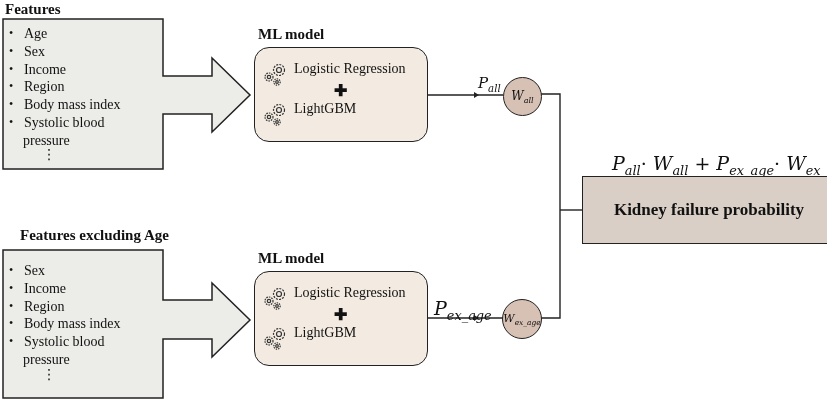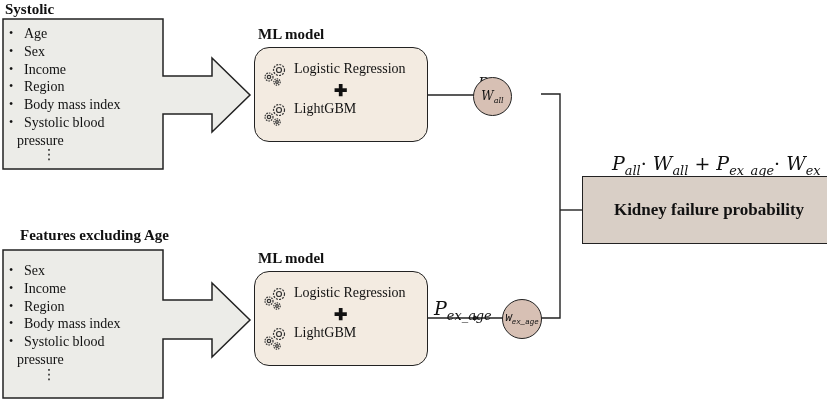--- a/index.html
+++ b/index.html
@@ -4,21 +4,21 @@
 <style>
   html, body { margin: 0; padding: 0; background: #ffffff; }
   body { width: 827px; height: 403px; position: relative; overflow: hidden;
          font-family: "Liberation Serif", "DejaVu Serif", serif; color: #111; }
   .abs { position: absolute; }
   .section-title { font-weight: bold; font-size: 15px; white-space: nowrap; }
   svg.shapes { position: absolute; left: 0; top: 0; }
   .feature-list { position: absolute; margin: 0; padding: 0; list-style: none; font-size: 14px; line-height: 17.8px; }
   .feature-list li { position: relative; padding-left: 19px; white-space: nowrap; }
   .feature-list li .bullet { position: absolute; left: 4px; top: 0; font-size: 12px; }
-  .feature-list li.cont { padding-left: 12px; }
+  .feature-list li.cont { padding-left: 18px; }
   .vdots { position: absolute; font-size: 14px; line-height: 5px; letter-spacing: 0; }
   .model-box { position: absolute; background: #f3ebe1; border: 1.6px solid #222; border-radius: 15px; box-sizing: border-box; }
   .algo { position: absolute; display: flex; align-items: flex-start; font-size: 14px; white-space: nowrap; }
   .gear { width: 28px; height: 26px; margin-right: 4px; }
   .plus { position: absolute; font-weight: 900; font-size: 16px; }
   .math { font-family: "DejaVu Serif", "Liberation Serif", serif; font-style: italic; white-space: nowrap; }
   .math sub { font-size: 68%; vertical-align: -0.35em; }
   .weight-node { position: absolute; border-radius: 50%; background: #d7c0b4; border: 1.5px solid #222;
                  box-sizing: border-box; display: flex; align-items: center; justify-content: center; overflow: hidden; }
   .result-box { position: absolute; background: #d9cfc6; border: 1.6px solid #222; box-sizing: border-box;
@@ -37,21 +37,21 @@
   <line x1="428" y1="95" x2="503" y2="95" stroke="#222" stroke-width="1.3"></line>
   <polygon points="474,92 479,95 474,98" fill="#222"></polygon>
 
   <line x1="428" y1="318" x2="503" y2="318" stroke="#222" stroke-width="1.3"></line>
   <polygon points="474,315 479,318 474,321" fill="#222"></polygon>
 
   <polyline points="541,94 560,94 560,318 541,318" fill="none" stroke="#222" stroke-width="1.4"></polyline>
   <line x1="560" y1="210" x2="582" y2="210" stroke="#222" stroke-width="1.4"></line>
 </svg>
 
-<div class="abs section-title" style="left:5px; top:1px;">Systolic</div>
+<div class="abs section-title" style="left:5px; top:1px;">Features</div>
 <ul class="feature-list" style="left:5px; top:25px;">
   <li><span class="bullet">•</span><span>Age</span></li>
   <li><span class="bullet">•</span><span>Sex</span></li>
   <li><span class="bullet">•</span><span>Income</span></li>
   <li><span class="bullet">•</span><span>Region</span></li>
   <li><span class="bullet">•</span><span>Body mass index</span></li>
   <li><span class="bullet">•</span><span>Systolic blood</span></li>
   <li class="cont"><span>pressure</span></li>
 </ul>
 <div class="vdots" style="left:42px; top:152px;">⋮</div>
@@ -80,21 +80,21 @@
       <circle cx="7" cy="16" r="4" stroke-dasharray="1.6 1"></circle>
         <circle cx="7" cy="16" r="1.7"></circle>
       <circle cx="15" cy="21" r="3.2" stroke-dasharray="1.4 1"></circle>
         <circle cx="15" cy="21" r="1.3"></circle>
     </g>
   </svg>
   <span>LightGBM</span>
 </div>
 
 <div class="abs math" style="left:438px; top:74px; font-size:15px;margin-left:40px;"><span>P</span><sub>all</sub></div>
-<div class="weight-node" style="left:473px; top:77px; width:39px; height:39px;">
+<div class="weight-node" style="left:503px; top:77px; width:39px; height:39px;">
   <span class="math" style="font-size:12px;"><span>W</span><sub>all</sub></span>
 </div>
 
 <div class="abs section-title" style="left:20px; top:227px;">Features excluding Age</div>
 <ul class="feature-list" style="left:5px; top:262px;">
   <li><span class="bullet">•</span><span>Sex</span></li>
   <li><span class="bullet">•</span><span>Income</span></li>
   <li><span class="bullet">•</span><span>Region</span></li>
   <li><span class="bullet">•</span><span>Body mass index</span></li>
   <li><span class="bullet">•</span><span>Systolic blood</span></li>
@@ -127,19 +127,19 @@
         <circle cx="7" cy="16" r="1.7"></circle>
       <circle cx="15" cy="21" r="3.2" stroke-dasharray="1.4 1"></circle>
         <circle cx="15" cy="21" r="1.3"></circle>
     </g>
   </svg>
   <span>LightGBM</span>
 </div>
 
 <div class="abs math" style="left:434px; top:297px; font-size:19px;"><span>P</span><sub>ex_age</sub></div>
 <div class="weight-node" style="left:502px; top:299px; width:40px; height:40px;">
-  <span class="math" style="font-size:11px;font-family:Liberation Mono, monospace;"><span>W</span><sub>ex_age</sub></span>
+  <span class="math" style="font-size:11px;"><span>W</span><sub>ex_age</sub></span>
 </div>
 
 <div class="abs math" style="left:612px; top:152px; font-size:19px;"><span>P</span><sub>all</sub><span style="font-style:normal">·</span> <span>W</span><sub>all</sub> <span style="font-style:normal">+</span> <span>P</span><sub>ex_age</sub><span style="font-style:normal">·</span> <span>W</span><sub>ex_age</sub></div>
 <div class="result-box" style="left:582px; top:176px; width:254px; height:68px;">
   <span>Kidney failure probability</span>
 </div>
 
 </body></html>

